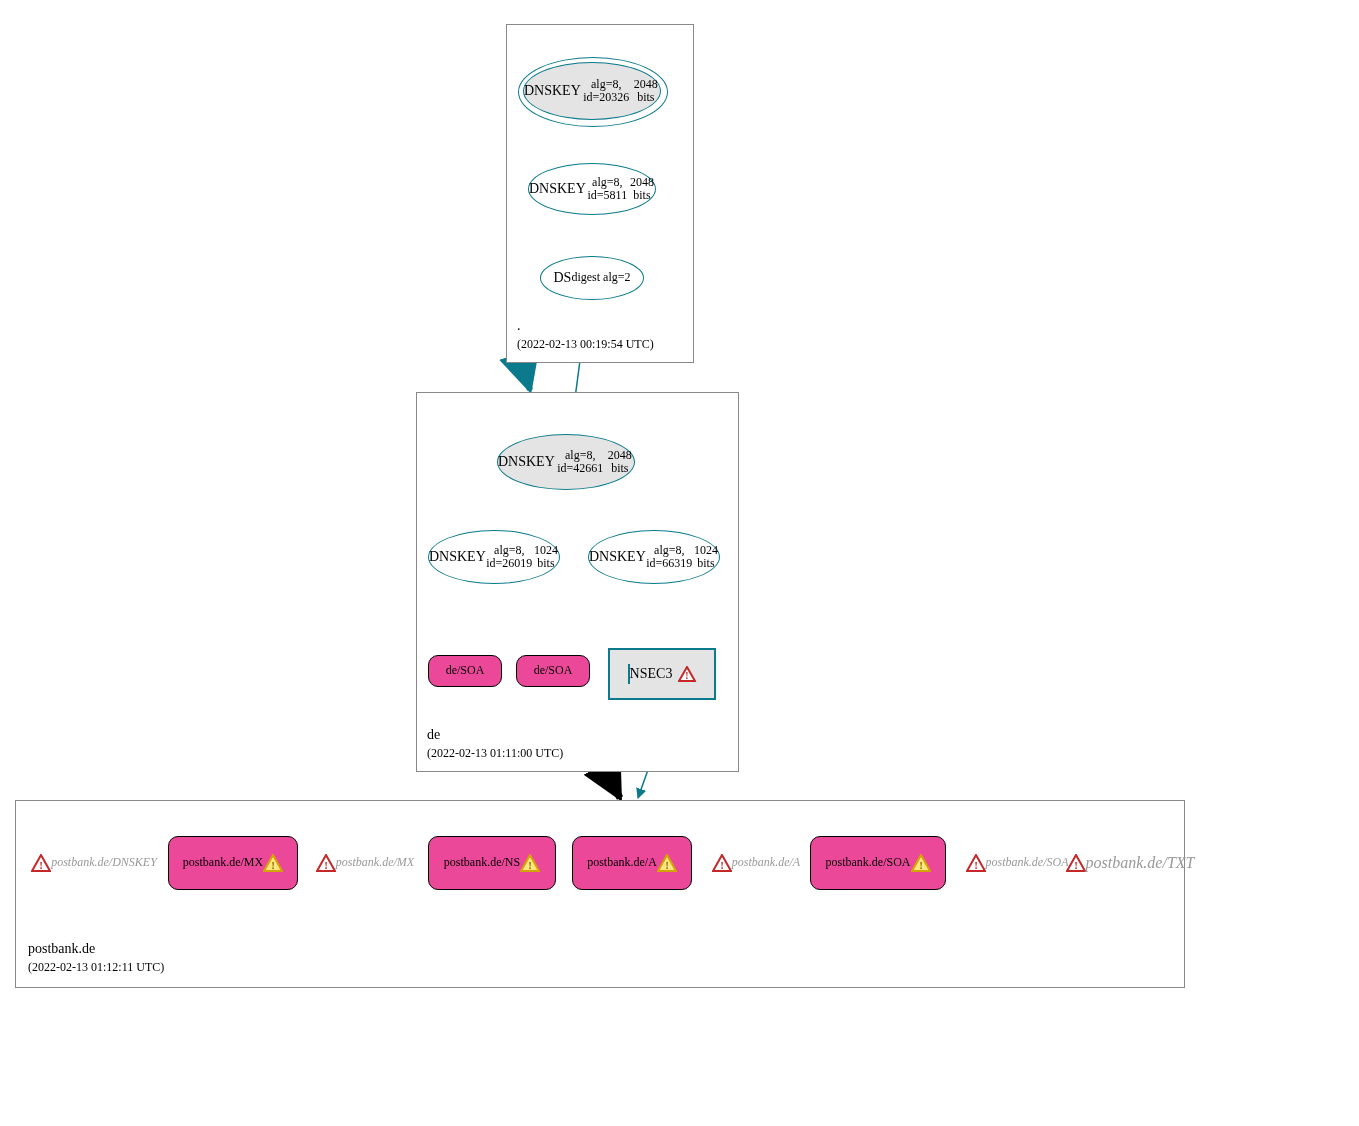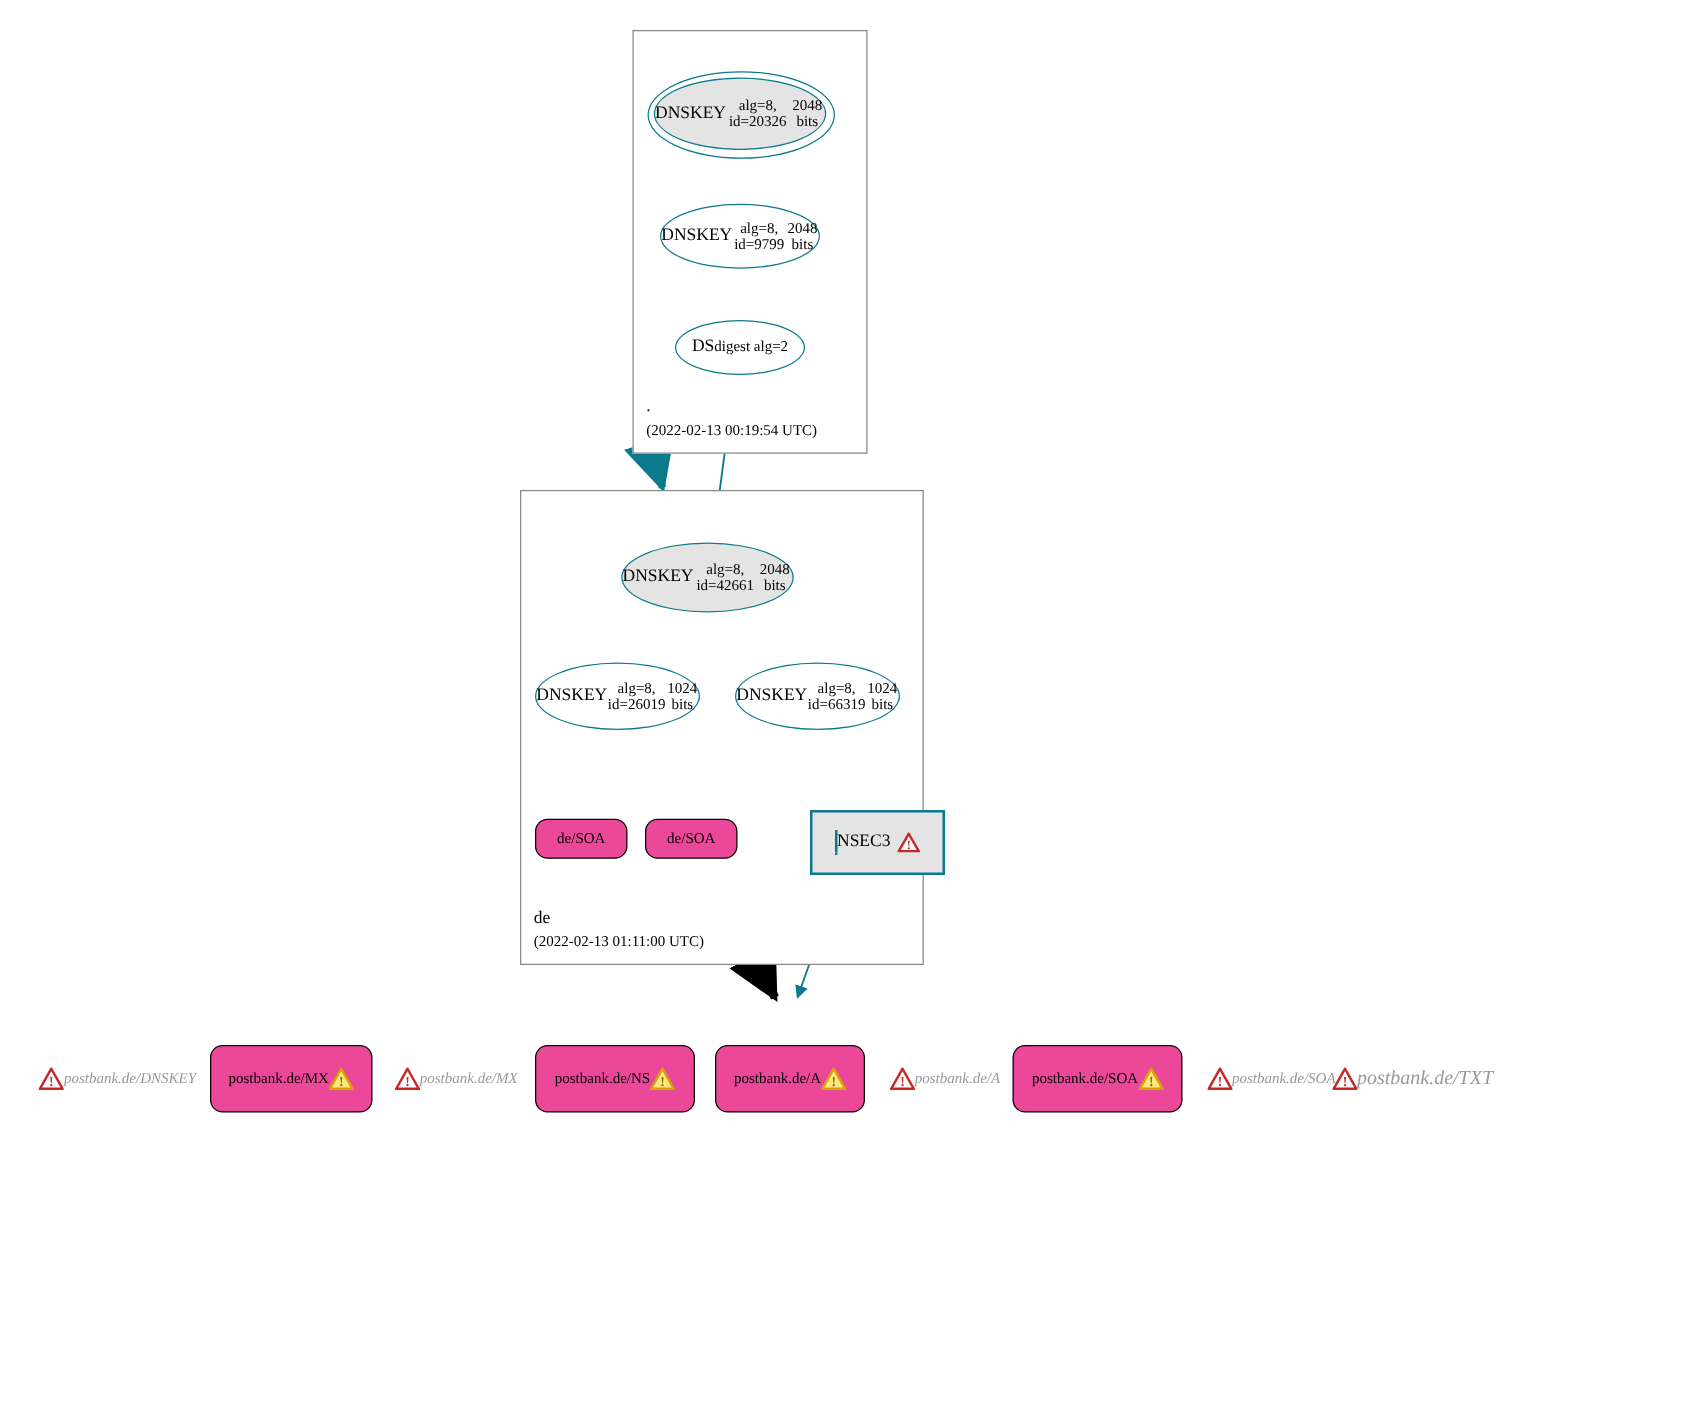--- a/index.html
+++ b/index.html
@@ -159,21 +159,21 @@
 
   <div class="ksk-outer" style="position:absolute; left:518px; top:57px; width:148px; height:68px;"></div>
   <div class="node ellipse ksk" style="left:523px; top:62px; width:138px; height:58px;">
     <span class="title">DNSKEY</span>
     <span>alg=8, id=20326</span>
     <span>2048 bits</span>
   </div>
 
   <div class="node ellipse" style="left:528px; top:163px; width:128px; height:52px;">
     <span class="title">DNSKEY</span>
-    <span>alg=8, id=9799</span>
+    <span>alg=8, id=5811</span>
     <span>2048 bits</span>
   </div>
 
   <div class="node ellipse" style="left:540px; top:256px; width:104px; height:44px;">
     <span class="title">DS</span>
     <span>digest alg=2</span>
   </div>
 
   <div class="zone" style="left:416px; top:392px; width:323px; height:380px;">
     <span class="zone-label" style="left:10px; bottom:28px;">de</span>
@@ -199,36 +199,40 @@
   </div>
 
   <div class="node rrbox" style="left:428px; top:655px; width:74px; height:32px;">
     <span>de/SOA</span>
   </div>
 
   <div class="node rrbox" style="left:516px; top:655px; width:74px; height:32px;">
     <span>de/SOA</span>
   </div>
 
-  <div class="node nsec3" style="left:648px; top:648px; width:108px; height:52px; border-radius:0; padding:12px;">
+  <div class="node nsec3" style="left:608px; top:648px; width:108px; height:52px; border-radius:0; padding:12px;">
     <div class="tabs">
       <div></div>
         <div></div>
     </div>
     <div class="body">
       <span>NSEC3</span>
       <span class="warn-tri">
         <svg width="18" height="16">
             <polygon points="9,1 17,15 1,15" fill="#fff" stroke="#c62828" stroke-width="2"></polygon>
             <text x="9" y="13" text-anchor="middle" font-size="10" font-weight="bold" fill="#c62828">!</text>
           </svg>
       </span>
     </div>
   </div>
 
+  <div class="zone" style="left:15px; top:800px; width:1170px; height:188px;">
+    <span class="zone-label" style="left:12px; bottom:30px;">postbank.de</span>
+    <span class="zone-ts" style="left:12px; bottom:12px;">(2022-02-13 01:12:11 UTC)</span>
+  </div>
 
   <div class="node" style="left:28px; top:838px; width:132px; height:50px;">
     <span class="warn-tri">
       <svg width="20" height="18">
           <polygon points="10,1 19,17 1,17" fill="#fff" stroke="#c62828" stroke-width="2"></polygon>
           <text x="10" y="15" text-anchor="middle" font-size="11" font-weight="bold" fill="#c62828">!</text>
         </svg>
     </span>
     <span style="color:#999;font-style:italic;font-size:12px;">postbank.de/DNSKEY</span>
   </div>

